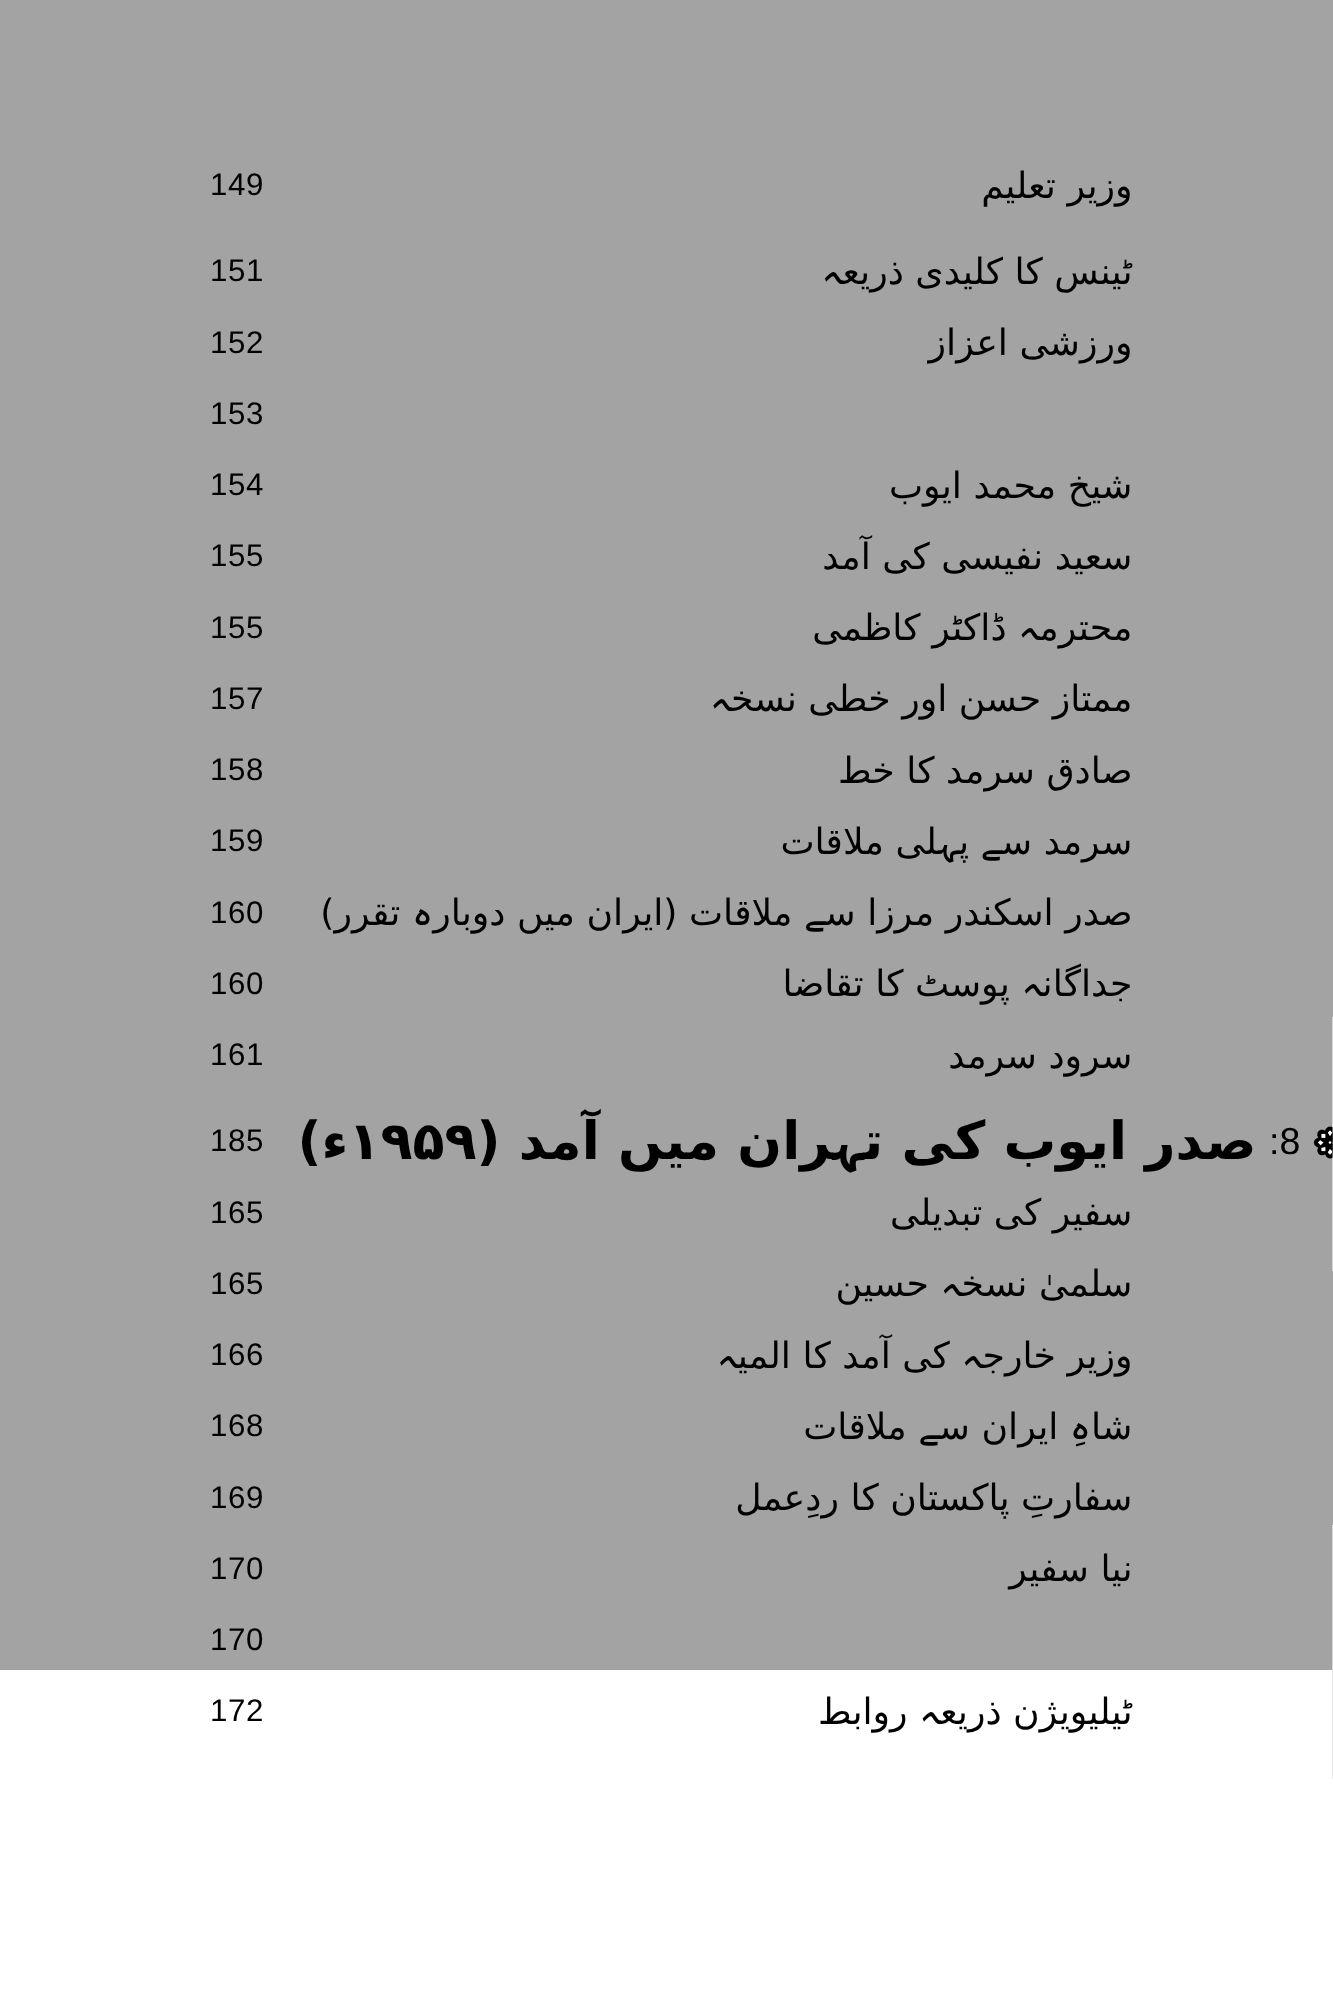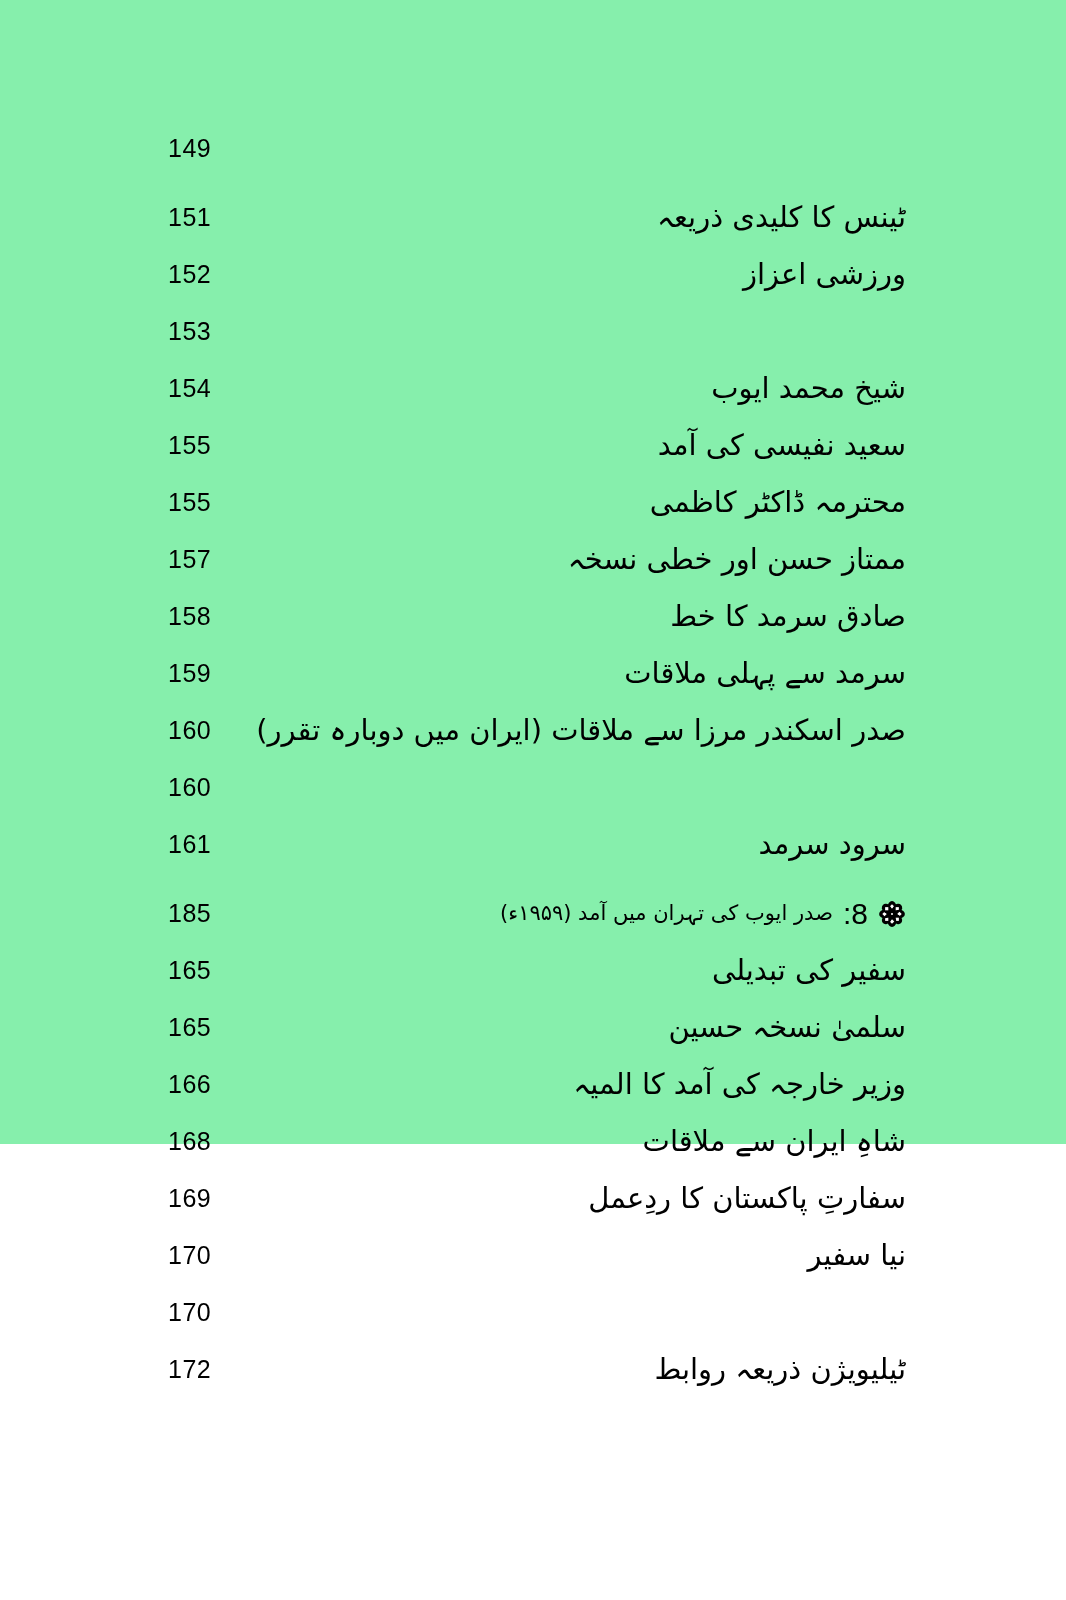--- a/index.html
+++ b/index.html
@@ -10,22 +10,22 @@
   body {
     width: 1066px;
     height: 1600px;
     overflow: hidden;
     font-family: "Liberation Sans", sans-serif;
     color: #000000;
   }
   .page {
     position: relative;
     width: 1066px;
-    height: 1144px;
-    background: #86efac;
+    height: 1336px;
+    background: #a3a3a3;
   }
   .toc {
     padding-top: 120px;
     padding-left: 168px;
     padding-right: 160px;
   }
   .row {
     height: 57px;
     display: flex;
     align-items: center;
@@ -49,22 +49,22 @@
     display: flex;
     align-items: center;
     justify-content: flex-start; 
     gap: 0 10px;
     font-family: "DejaVu Sans", sans-serif;
     font-size: 29px;
     line-height: 1.1;
     white-space: nowrap;
   }
   .chapter .entry-title .title-text {
-    font-weight: 400;
-    font-size: 21px;
+    font-weight: 700;
+    font-size: 42px;
   }
   .chapter-number {
     font-family: "Liberation Sans", sans-serif;
     font-size: 30px;
     direction: rtl;
     unicode-bidi: isolate;
   }
   .ornament {
     display: inline-flex;
     width: 28px;
@@ -72,20 +72,24 @@
     flex: 0 0 28px;
   }
 </style>
 </head>
 <body>
 
 <div class="page">
   <div class="toc">
   <div class="row">
     <div class="page-num">149</div>
+    <div class="entry-title">
+
+      <span class="title-text">وزیر تعلیم</span>
+    </div>
   </div>
 
   <div class="row">
     <div class="page-num">151</div>
     <div class="entry-title">
 
       <span class="title-text">ٹینس کا کلیدی ذریعہ</span>
     </div>
   </div>
 
@@ -152,20 +156,24 @@
   <div class="row">
     <div class="page-num">160</div>
     <div class="entry-title">
 
       <span class="title-text">صدر اسکندر مرزا سے ملاقات (ایران میں دوبارہ تقرر)</span>
     </div>
   </div>
 
   <div class="row">
     <div class="page-num">160</div>
+    <div class="entry-title">
+
+      <span class="title-text">جداگانہ پوسٹ کا تقاضا</span>
+    </div>
   </div>
 
   <div class="row">
     <div class="page-num">161</div>
     <div class="entry-title">
 
       <span class="title-text">سرود سرمد</span>
     </div>
   </div>
 

